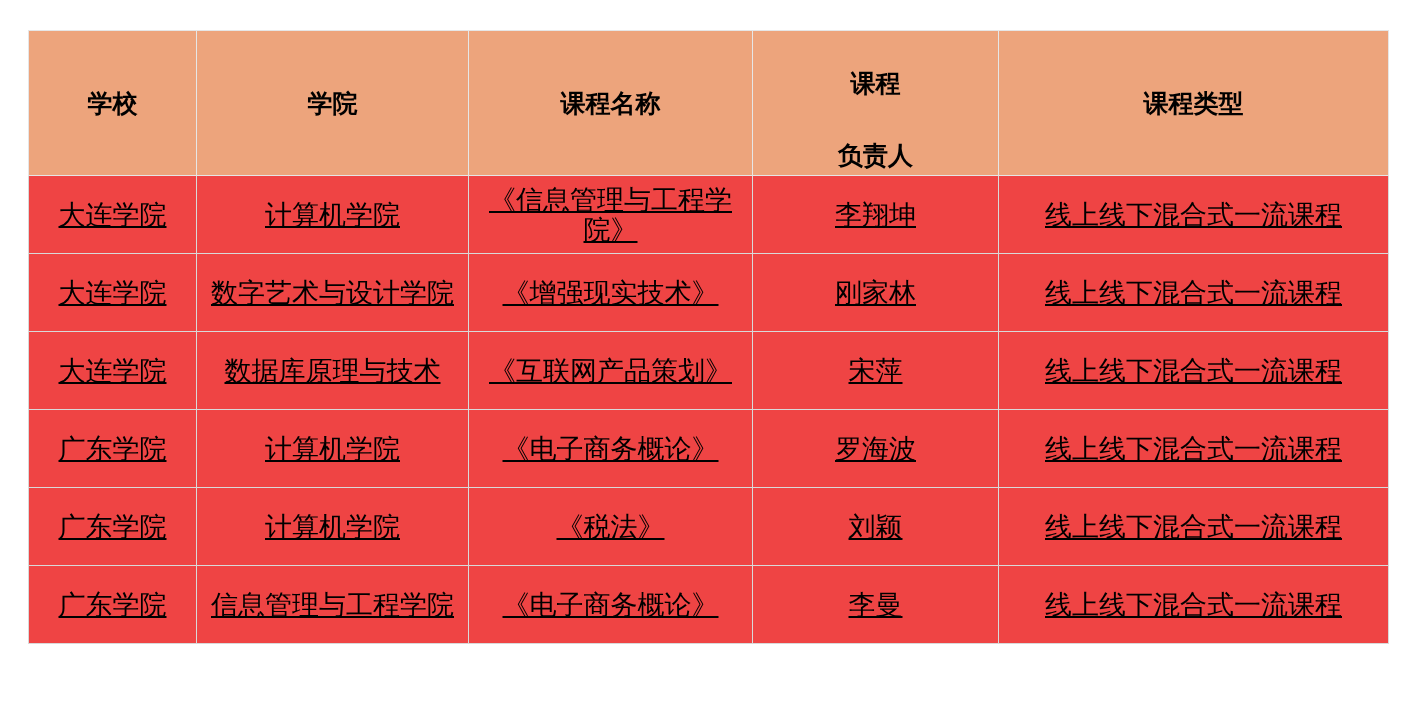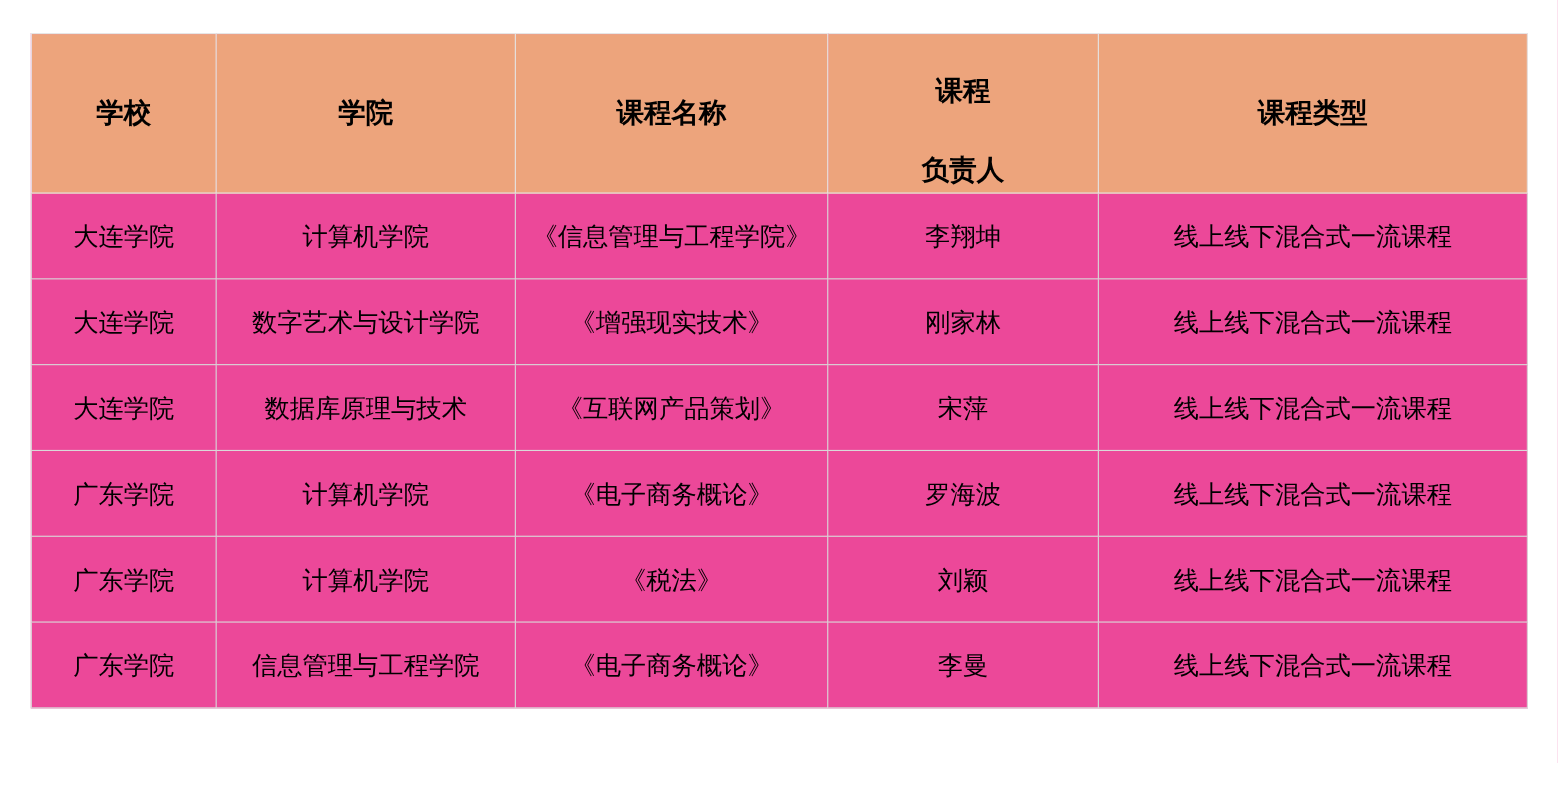--- a/index.html
+++ b/index.html
@@ -17,21 +17,21 @@
   .table-wrap {
     position: absolute;
     left: 28px;
     top: 30px;
     width: 1360px;
   }
   table.course-table {
     border-collapse: collapse;
     width: 1360px;
     table-layout: fixed;
-    background: #ec4899;
+    background: #ef4444;
   }
   table.course-table col.c0 { width: 168px; }
   table.course-table col.c1 { width: 272px; }
   table.course-table col.c2 { width: 284px; }
   table.course-table col.c3 { width: 246px; }
   table.course-table col.c4 { width: 390px; }
 
   table.course-table th,
   table.course-table td {
     border: 1px solid #d9d9d9;
@@ -42,25 +42,26 @@
   table.course-table thead th {
     background: #eda47c;
     color: #000000;
     font-weight: bold;
     font-size: 25px;
     height: 130px;
     line-height: 40px;
     border-color: #e6e6e6;
   }
   table.course-table tbody td {
-    font-size: 23px;
+    font-size: 27px;
     font-weight: normal;
     height: 77px;
     line-height: 30px;
     color: #000000;
+    text-decoration: underline;
   }
   .hdr-two-line span { display: block; margin-top: 32px; }
 </style>
 </head>
 <body>
 
 <div class="table-wrap">
   <table class="course-table">
     <colgroup>
       <col class="c0">

